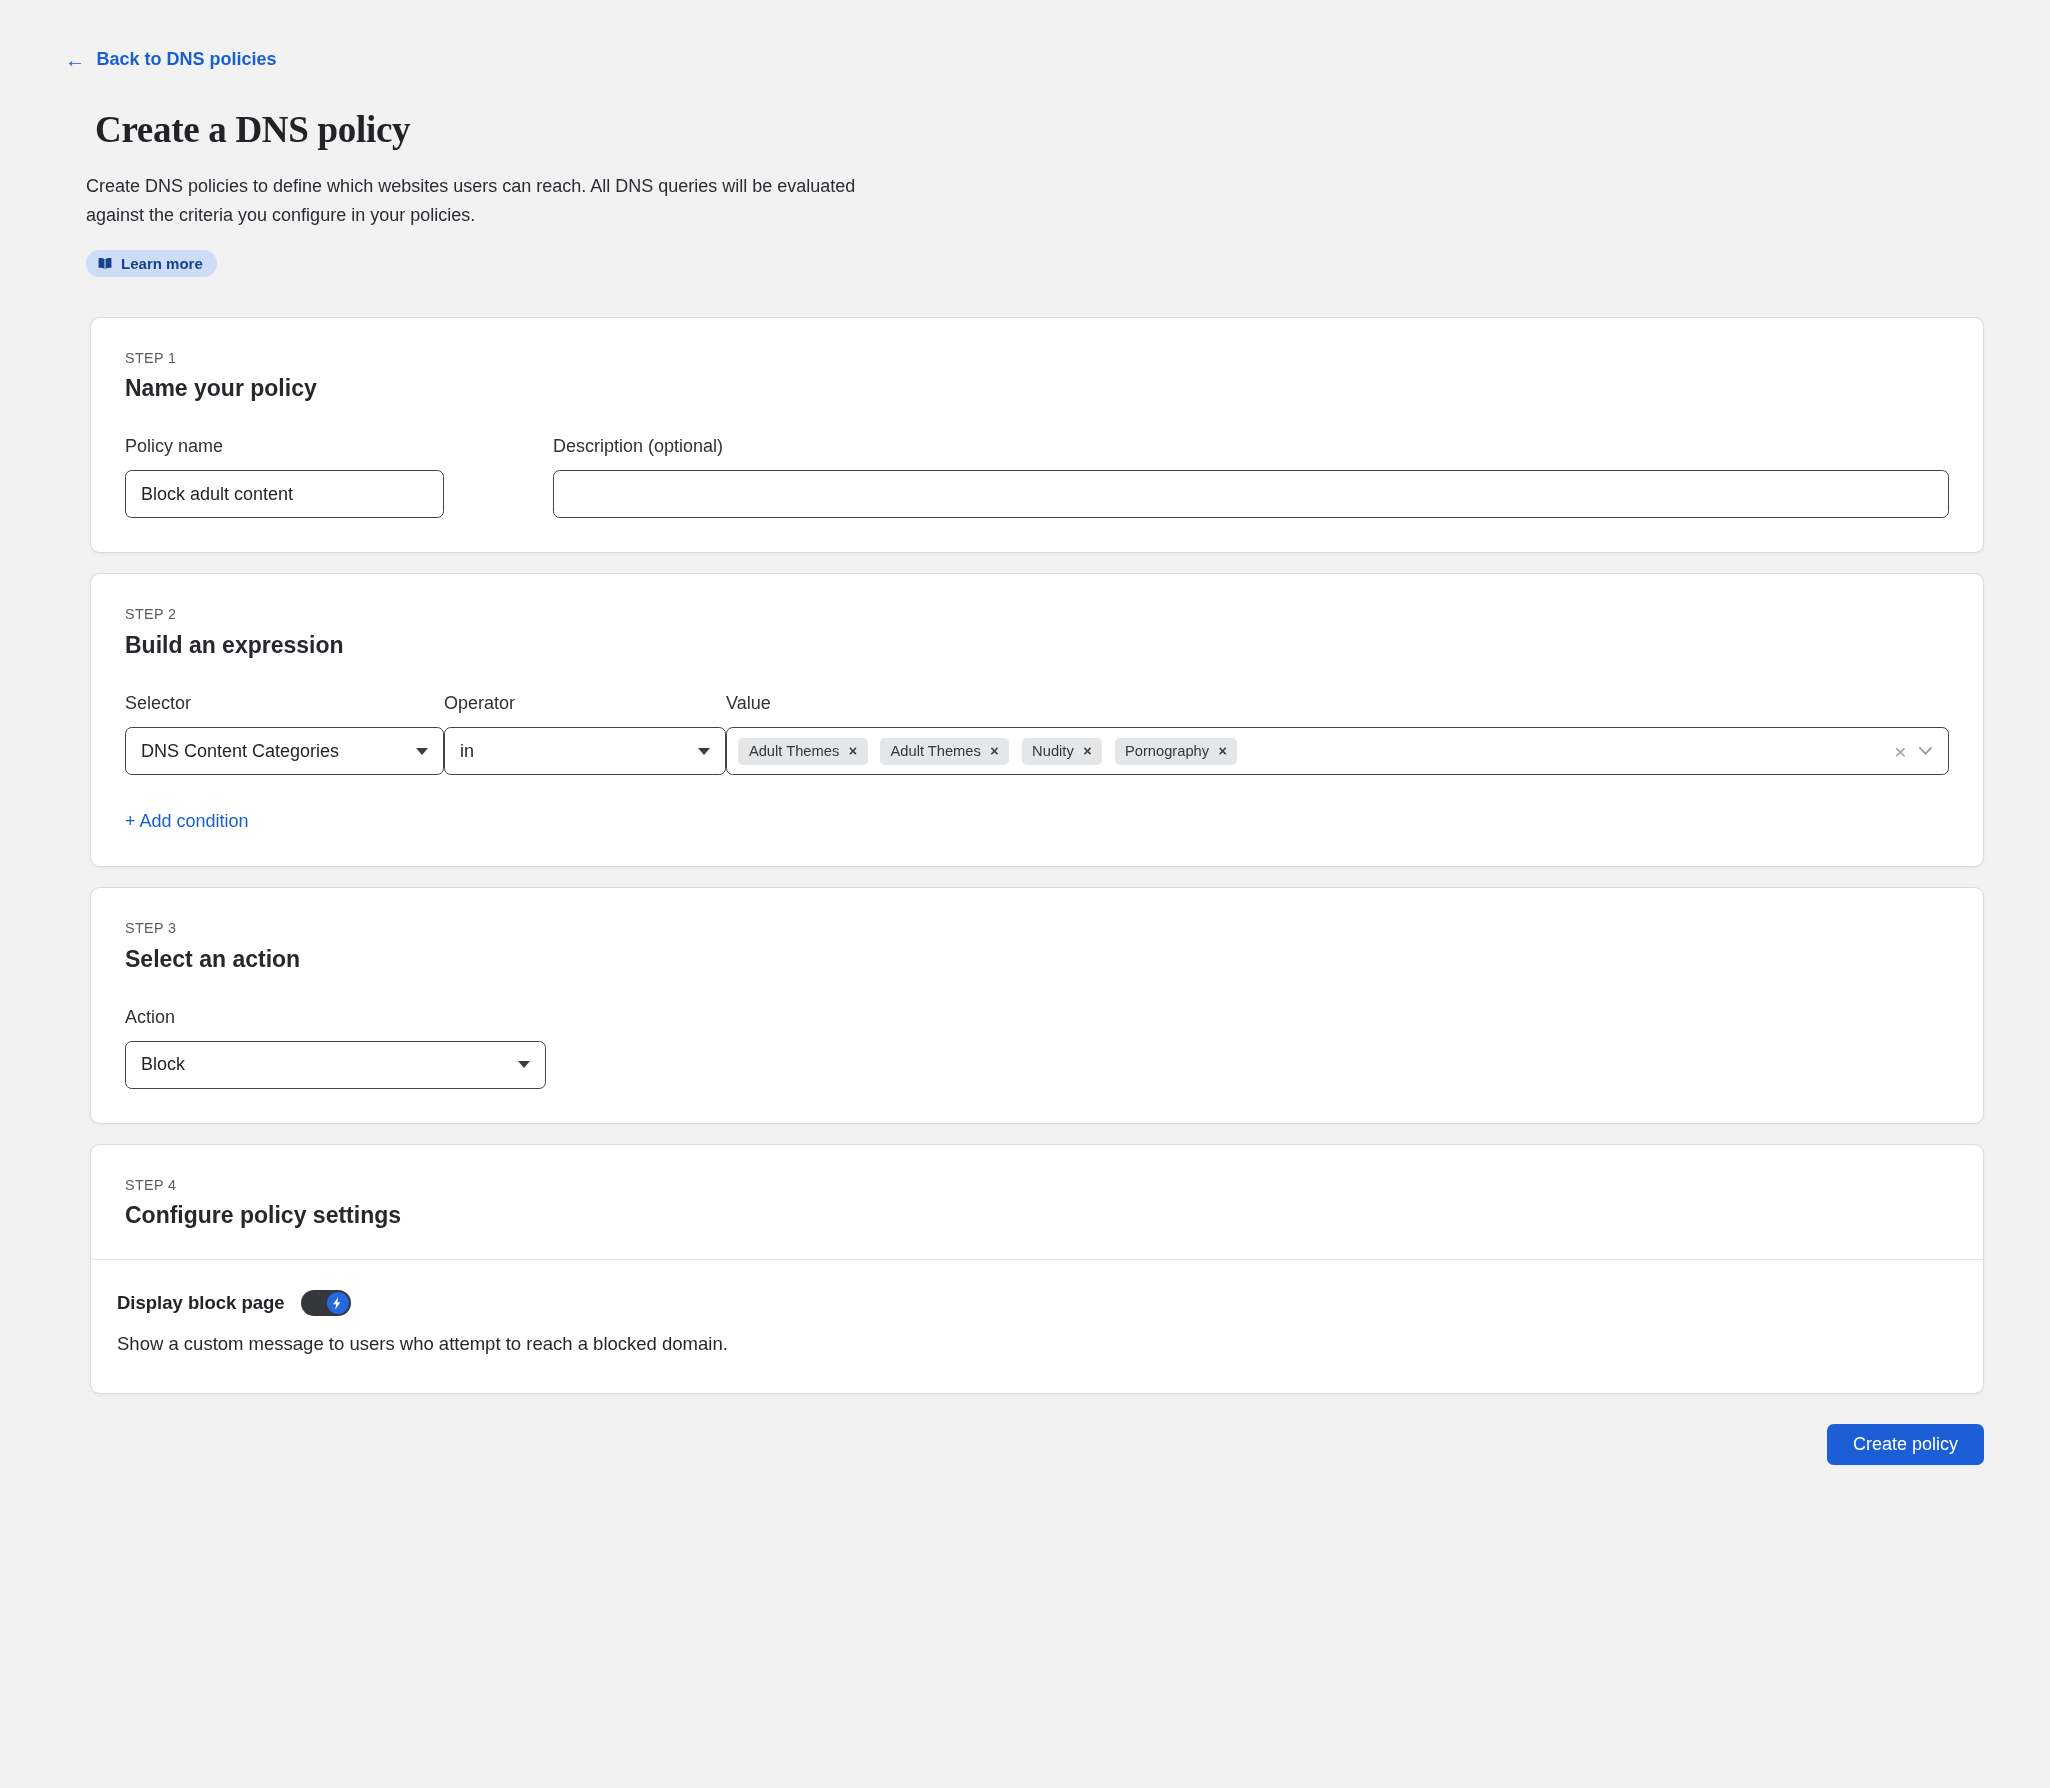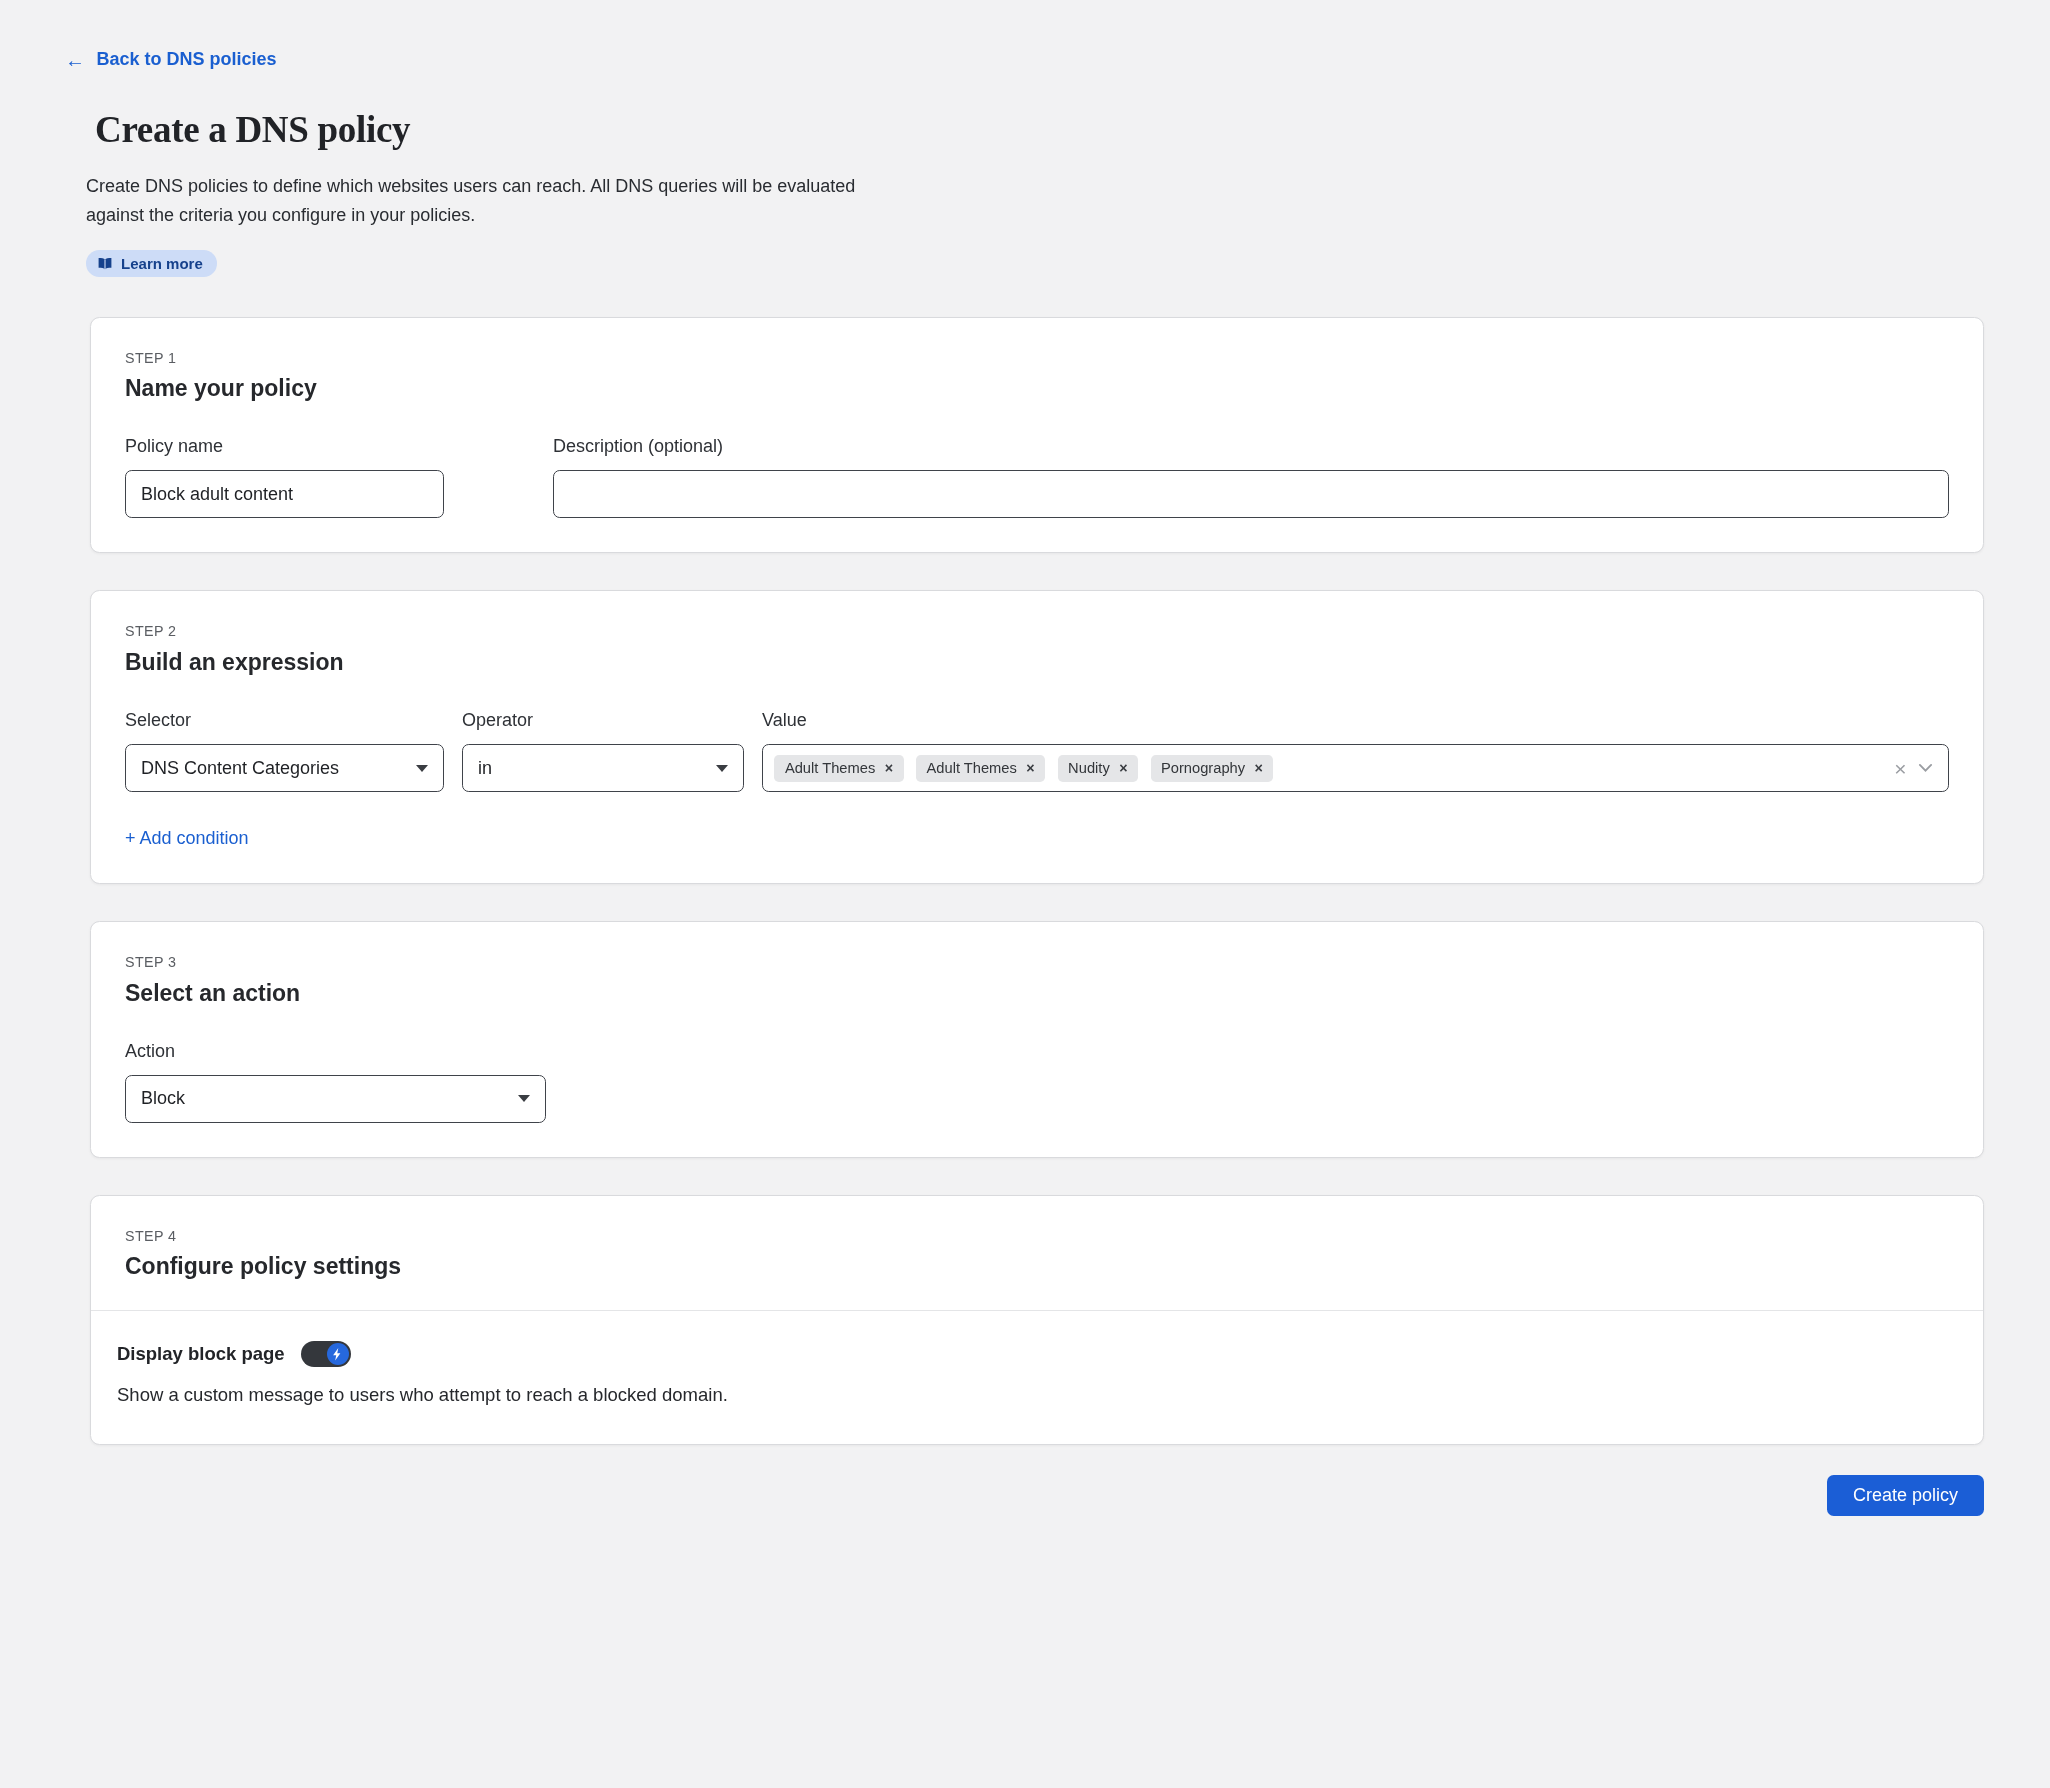--- a/index.html
+++ b/index.html
@@ -41,21 +41,21 @@
   }
 
   
   .content { margin: 0 67px 0 90px; }
   .card {
     background: #fff;
     border: 1px solid #d9dadd;
     border-radius: 9.5px;
     box-shadow: 0 1px 2.9px rgba(0,0,0,.05);
     padding: 32px 34px 34px;
-    margin-top: 37px;
+    margin-top: 20px;
   }
   .card.first { margin-top: 40px; }
   .step-label {
     font-size: 14.3px; color: #5a5d62; letter-spacing: 0.4px;
   }
   .card h2 {
     margin: 9.5px 0 0;
     font-size: 23px; font-weight: bold; color: #26282c;
   }
 
@@ -67,21 +67,21 @@
     height: 48px;
     border: 1.5px solid #3f434a; border-radius: 6.7px;
     font-family: inherit; font-size: 18px; color: #1f2125;
     padding: 0 15px; background: #fff; outline: none;
   }
   .field-policy-name input { width: 319px; }
   .field-description { flex: 1; }
   .field-description input { width: 100%; }
 
   
-  .expr-row { display: flex; gap: 18px; margin-top: 34px; }
+  .expr-row { display: flex; margin-top: 34px; }
   .col-selector { width: 319px; }
   .col-operator { width: 282px; }
   .col-value { flex: 1; }
   .select {
     height: 48px; width: 100%;
     border: 1.5px solid #3f434a; border-radius: 6.7px;
     background: #fff;
     display: flex; align-items: center; justify-content: space-between;
     padding: 0 15px; font-size: 18px; color: #1f2125;
     cursor: pointer;

